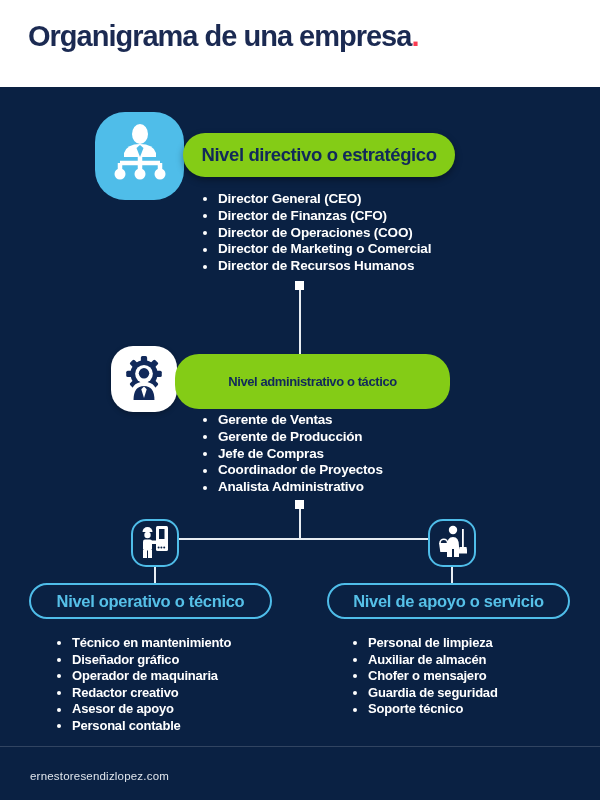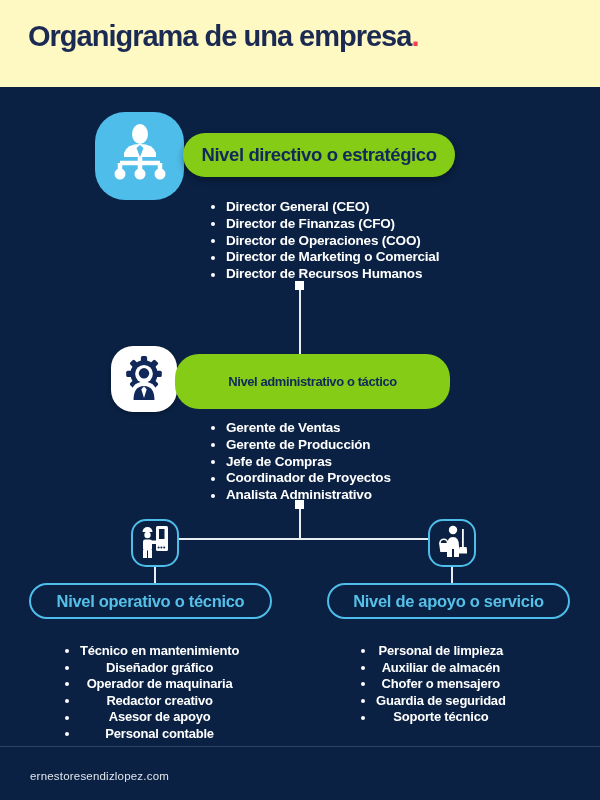--- a/index.html
+++ b/index.html
@@ -1,21 +1,21 @@
 <!DOCTYPE html>
 <html><head>
 <meta charset="utf-8">
 <style>
   html,body{margin:0;padding:0;background:#222;}
   .page{position:relative;width:600px;height:800px;background:#0a2143;overflow:hidden;
         font-family:"Liberation Sans","DejaVu Sans",sans-serif;}
   .abs{position:absolute;}
 
   
-  .header{position:absolute;left:0;top:0;width:600px;height:87px;background:#fef9c3;}
+  .header{position:absolute;left:0;top:0;width:600px;height:87px;background:#ffffff;}
   .title{position:absolute;left:28px;top:20px;margin:0;font-size:29px;font-weight:bold;
          letter-spacing:-1px;color:#1b2a52;white-space:nowrap;}
   .title .dot{color:#fb3a50;}
 
   
   .squircle{position:absolute;display:flex;align-items:center;justify-content:center;}
   .icon-directivo{left:95px;top:112px;width:89px;height:88px;background:#4fbde9;border-radius:30px;}
   .icon-admin{left:111px;top:346px;width:66px;height:66px;background:#ffffff;border-radius:22px;
               box-shadow:0 2px 5px rgba(0,0,0,.25);}
   .branch-icon{width:48px;height:48px;border:2px solid #4fbde9;border-radius:15px;
@@ -29,28 +29,28 @@
   .pill-white{left:183px;top:133px;width:272px;height:44px;background:#84cc16;border-radius:22px;
               color:#11295a;font-size:18.5px;letter-spacing:-0.4px;box-shadow:0 3px 7px rgba(0,0,0,.35);}
   .pill-blue{left:175px;top:354px;width:275px;height:55px;background:#84cc16;border-radius:24px;
              color:#11295a;font-size:13px;letter-spacing:-0.4px;}
   .pill-outline{width:243px;height:36px;border:2px solid #4fbde9;border-radius:19px;color:#56c0e8;
                 font-size:16.5px;letter-spacing:-0.3px;box-sizing:border-box;background:transparent;}
   .pill-operativo{left:29px;top:583px;}
   .pill-apoyo{left:327px;top:583px;}
 
   
-  .bullets{position:absolute;margin:8px;padding:0;list-style:none;color:#ffffff;font-weight:bold;}
+  .bullets{position:absolute;margin:0;padding:0;list-style:none;color:#ffffff;font-weight:bold;}
   .bullets li{position:relative;padding-left:16px;white-space:nowrap;}
   .bullets li::before{content:"";position:absolute;left:1px;top:50%;margin-top:-2px;
                       width:4px;height:4px;border-radius:50%;background:#ffffff;}
   .bullets-top{font-size:13.5px;line-height:16.8px;letter-spacing:-0.2px;}
   .list-directivo{left:202px;top:191px;}
   .list-admin{left:202px;top:412px;}
-  .bullets-bottom{font-size:13px;line-height:16.6px;letter-spacing:-0.2px;text-align:center;}
+  .bullets-bottom{font-size:13px;line-height:16.6px;letter-spacing:-0.2px;}
   .list-operativo{left:56px;top:635px;}
   .list-apoyo{left:352px;top:635px;}
 
   
   .connector{position:absolute;background:#e8edf2;}
   .sq{width:9px;height:9px;background:#ffffff;}
   .sq1{left:295px;top:281px;}
   .v1{left:299px;top:290px;width:1.5px;height:64px;}
   .sq2{left:295px;top:500px;}
   .v2{left:299px;top:509px;width:1.5px;height:29px;}

